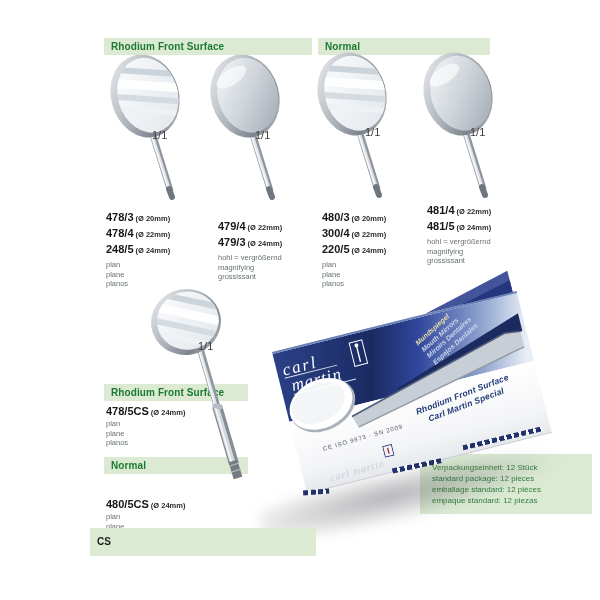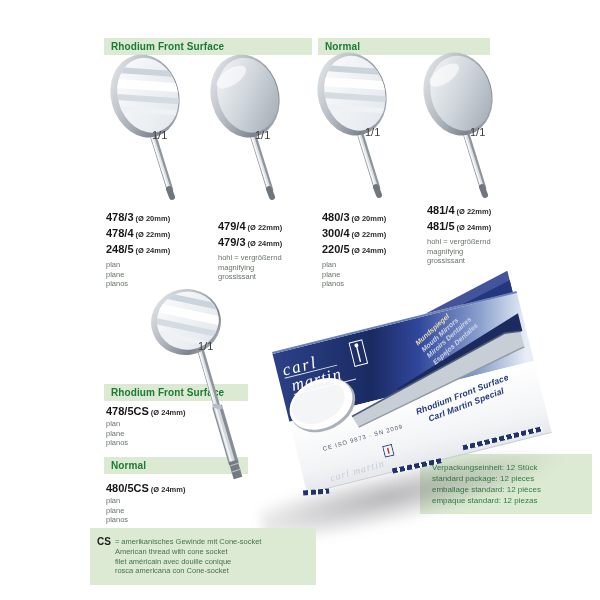--- a/index.html
+++ b/index.html
@@ -247,35 +247,29 @@
 </svg>
 
 <div class="hdr" style="left:104px;top:384px;width:137px;">Rhodium Front Surface</div>
 <div class="col" style="left:106px;top:403px">
   <div class="code-line"><span class="code">478/5CS</span><span class="sz">(Ø 24mm)</span></div>
   <div class="desc-line">plan</div>
   <div class="desc-line">plane</div>
   <div class="desc-line">planos</div>
 </div>
 <div class="hdr" style="left:104px;top:457px;width:137px;">Normal</div>
-<div class="col" style="left:106px;top:480px">
+<div class="col" style="left:106px;top:496px">
   <div class="code-line"><span class="code">480/5CS</span><span class="sz">(Ø 24mm)</span></div>
   <div class="desc-line">plan</div>
   <div class="desc-line">plane</div>
   <div class="desc-line">planos</div>
 </div>
 
 <div class="cs-note">
   <span class="cs-abbr">CS</span>
-  <div class="cs-lines">
-    <div>= amerikanisches Gewinde mit Cone-socket</div>
-    <div>American thread with cone socket</div>
-    <div>filet américain avec douille conique</div>
-    <div>rosca americana con Cone-socket</div>
-  </div>
 </div>
 
 <div class="pack">
   <div>Verpackungseinheit: 12 Stück</div>
   <div>standard package: 12 pieces</div>
   <div>emballage standard: 12 pièces</div>
   <div>empaque standard: 12 piezas</div>
 </div>
 
 <div class="box-shadow"></div>

